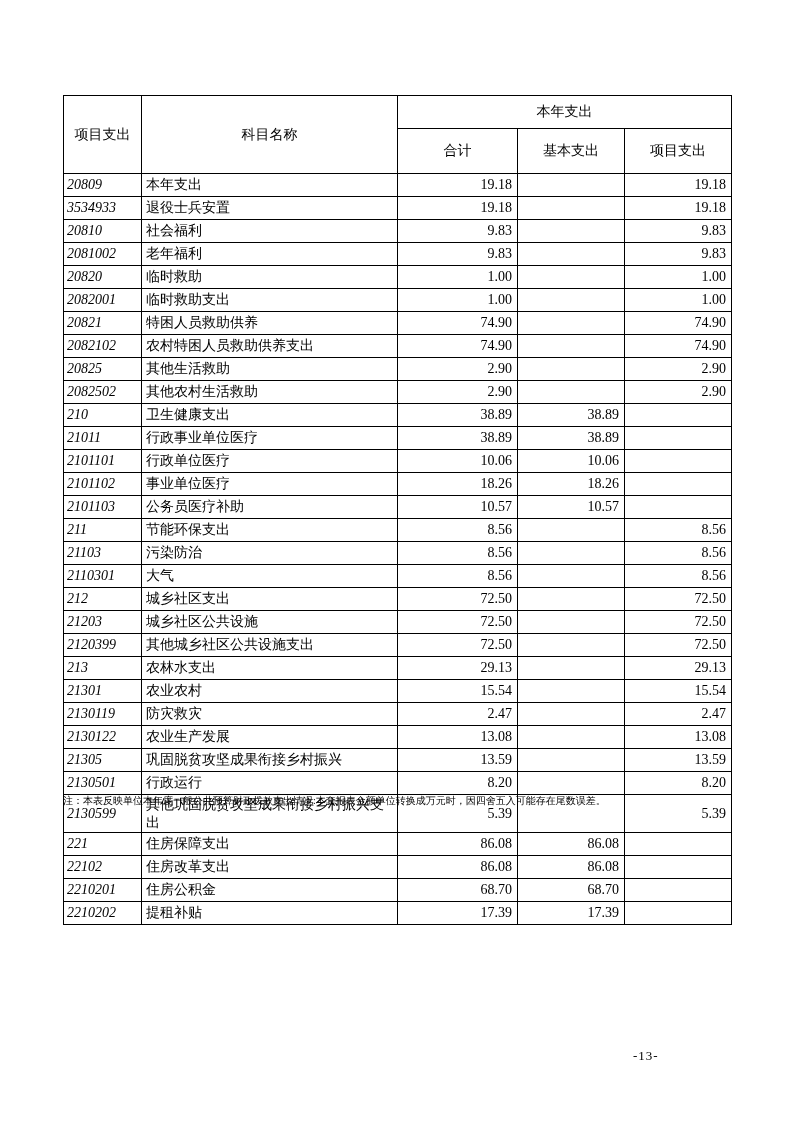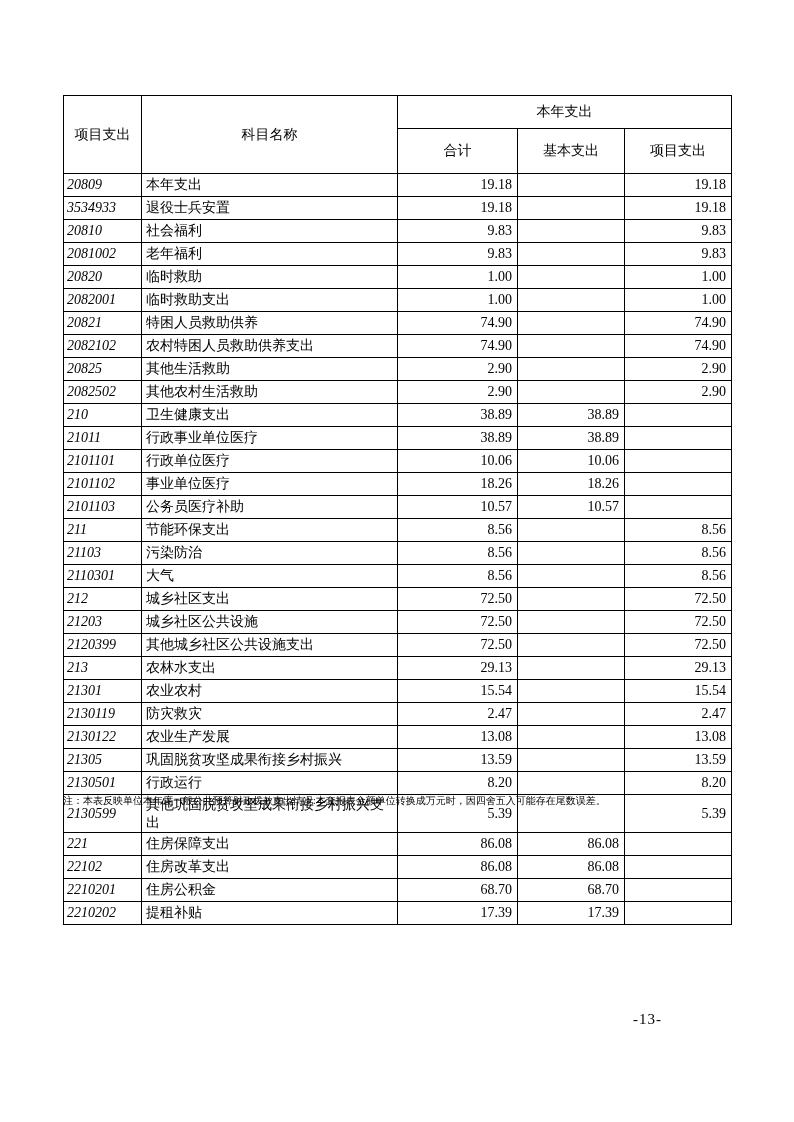--- a/index.html
+++ b/index.html
@@ -47,22 +47,22 @@
     left: 63px;
     top: 794px;
     width: 670px;
     font-size: 10px;
     line-height: 1.45;
     text-align: justify;
   }
   .page-number {
     position: absolute;
     left: 633px;
-    top: 1011px;
-    font-size: 15px;
+    top: 1048px;
+    font-size: 13px;
     letter-spacing: 1px;
   }
 </style>
 </head>
 <body>
 
 <div class="page">
 
   <table class="budget">
     <colgroup>

